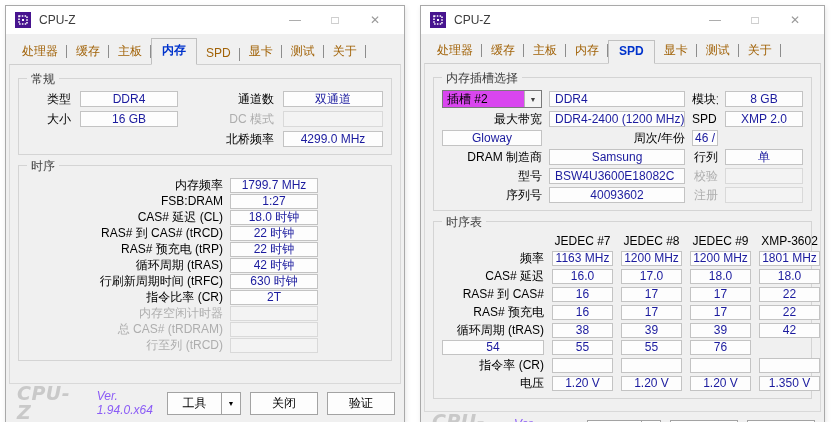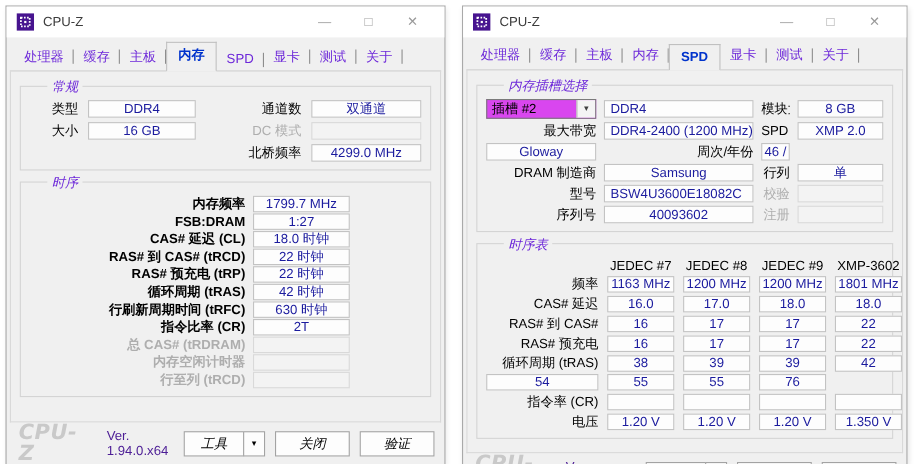--- a/index.html
+++ b/index.html
@@ -19,72 +19,72 @@
   
   .titlebar{flex:0 0 28px;background:#ffffff;display:flex;align-items:center;padding:0 9px;}
   .app-icon{width:16px;height:16px;margin-right:8px;flex:0 0 auto;}
   .title-text{color:#3c3c3c;}
   .win-controls{margin-left:auto;display:flex;align-items:center;}
   .ctrl{width:40px;text-align:center;color:#a3a3a3;font-size:12px;cursor:default;}
   .ctrl.close{color:#9a9a9a;}
 
   
   .tabstrip{flex:0 0 25px;display:flex;align-items:flex-end;padding:4px 6px 0 7px;position:relative;z-index:2;}
-  .tab{position:relative;padding:3px 9px 4px 9px;white-space:nowrap;cursor:default;color:#6d28d9;}
+  .tab{position:relative;padding:3px 9px 4px 9px;white-space:nowrap;cursor:default;color:#a16207;}
   .tab::after{content:"";position:absolute;right:0;top:5px;height:13px;width:1px;background:#8d8d8d;}
   .tab.active{
     color:#0033cc;font-weight:bold;background:#f0f0f0;
     border:1px solid #c0c0c0;border-bottom:1px solid #f0f0f0;margin-bottom:-1px;padding:3px 10px 5px 10px;
   }
   .tab.active::after{display:none;}
 
   
   .pane{flex:1 1 auto;margin:0 3px;border:1px solid #d9d9d9;border-top:1px solid #cfcfcf;
         background:#f0f0f0;padding:6px 5px 2px 5px;position:relative;z-index:1;box-sizing:border-box;}
 
   .groupbox{position:relative;border:1px solid #d4d4d4;margin:7px 3px 10px 3px;padding:12px 8px 7px 8px;}
-  .group-label{position:absolute;top:-8px;left:24px;background:#f0f0f0;padding:0 4px;color:#6d28d9;font-style:italic;}
+  .group-label{position:absolute;top:-8px;left:8px;background:#f0f0f0;padding:0 4px;color:#404040;}
 
   .lbl{text-align:right;white-space:nowrap;line-height:16px;overflow:hidden;}
   .lbl.dis{color:#aeaeae;}
   .field{
     background:#fdfdfd;border:1px solid #c3c3c3;box-sizing:border-box;
     height:16px;line-height:14px;text-align:center;color:#1b1b9e;
     white-space:nowrap;overflow:hidden;padding:0 2px;
   }
   .field.ta-l{text-align:left;padding-left:5px;}
   .field.dis{background:#f3f3f3;border-color:#d9d9d9;color:#b5b5b5;}
 
   
   .grow{display:grid;grid-template-columns:44px 98px 1fr 100px;column-gap:9px;margin-bottom:4px;align-items:center;}
   .lrow{display:grid;grid-template-columns:196px 88px;column-gap:7px;margin-bottom:1px;align-items:center;}
   .lrow .field{height:15px;line-height:13px;}
-  .lrow .lbl{line-height:15px;font-weight:bold;}
+  .lrow .lbl{line-height:15px;}
 
   
   .srow{display:grid;grid-template-columns:100px 136px 1fr 78px;column-gap:7px;margin-bottom:3px;align-items:center;}
   .trow{display:grid;grid-template-columns:102px repeat(4,61px);column-gap:8px;margin-bottom:2px;align-items:center;}
   .trow .field{height:15px;line-height:13px;}
   .thead{ text-align:center;color:#000;white-space:nowrap;}
 
   
   .combo{display:flex;height:18px;background:#d946ef;border:1px solid #7a7a7a;box-sizing:border-box;align-items:stretch;cursor:default;}
   .combo-text{flex:1;padding:1px 3px 0 4px;white-space:nowrap;overflow:hidden;line-height:15px;}
   .combo-btn{flex:0 0 16px;border-left:1px solid #b5b5b5;background:#f4f4f4;
              display:flex;align-items:center;justify-content:center;font-size:7px;color:#404040;}
 
   
   .footer{flex:0 0 33px;display:flex;align-items:center;padding:0 9px 0 11px;}
   .logo{font-family:"DejaVu Sans",sans-serif;font-size:19px;font-weight:bold;font-style:italic;
         color:#c9c9c9;letter-spacing:0.5px;line-height:1;}
-  .version{margin-left:21px;color:#4c1d95;}
+  .version{margin-left:21px;color:#8b5cf6;font-style:italic;}
   .footer-buttons{margin-left:auto;display:flex;gap:9px;align-items:center;}
   .btn{height:23px;background:#fdfdfd;border:1px solid #a3a3a3;box-sizing:border-box;
        display:flex;align-items:center;justify-content:center;font-family:inherit;font-size:12px;
-       color:#000;padding:0;cursor:default;font-style:italic;}
+       color:#000;padding:0;cursor:default;}
   .btn-tools{width:55px;}
   .btn-arrow{width:20px;margin-left:-1px;font-size:7px;}
   .btn-wide{width:68px;}
   .tools-split{display:flex;}
 </style>
 </head>
 <body>
 
 <div class="window" id="win-left">
   <div class="titlebar">
@@ -164,25 +164,25 @@
       </div>
       <div class="lrow">
         <span class="lbl">行刷新周期时间 (tRFC)</span>
         <span class="field">630 时钟</span>
       </div>
       <div class="lrow">
         <span class="lbl">指令比率 (CR)</span>
         <span class="field">2T</span>
       </div>
       <div class="lrow">
+        <span class="lbl dis">内存空闲计时器</span>
+        <span class="field dis"></span>
+      </div>
+      <div class="lrow">
         <span class="lbl dis">总 CAS# (tRDRAM)</span>
-        <span class="field dis"></span>
-      </div>
-      <div class="lrow">
-        <span class="lbl dis">内存空闲计时器</span>
         <span class="field dis"></span>
       </div>
       <div class="lrow" style="margin-bottom:0;">
         <span class="lbl dis">行至列 (tRCD)</span>
         <span class="field dis"></span>
       </div>
     </div>
 
   </div>
 

